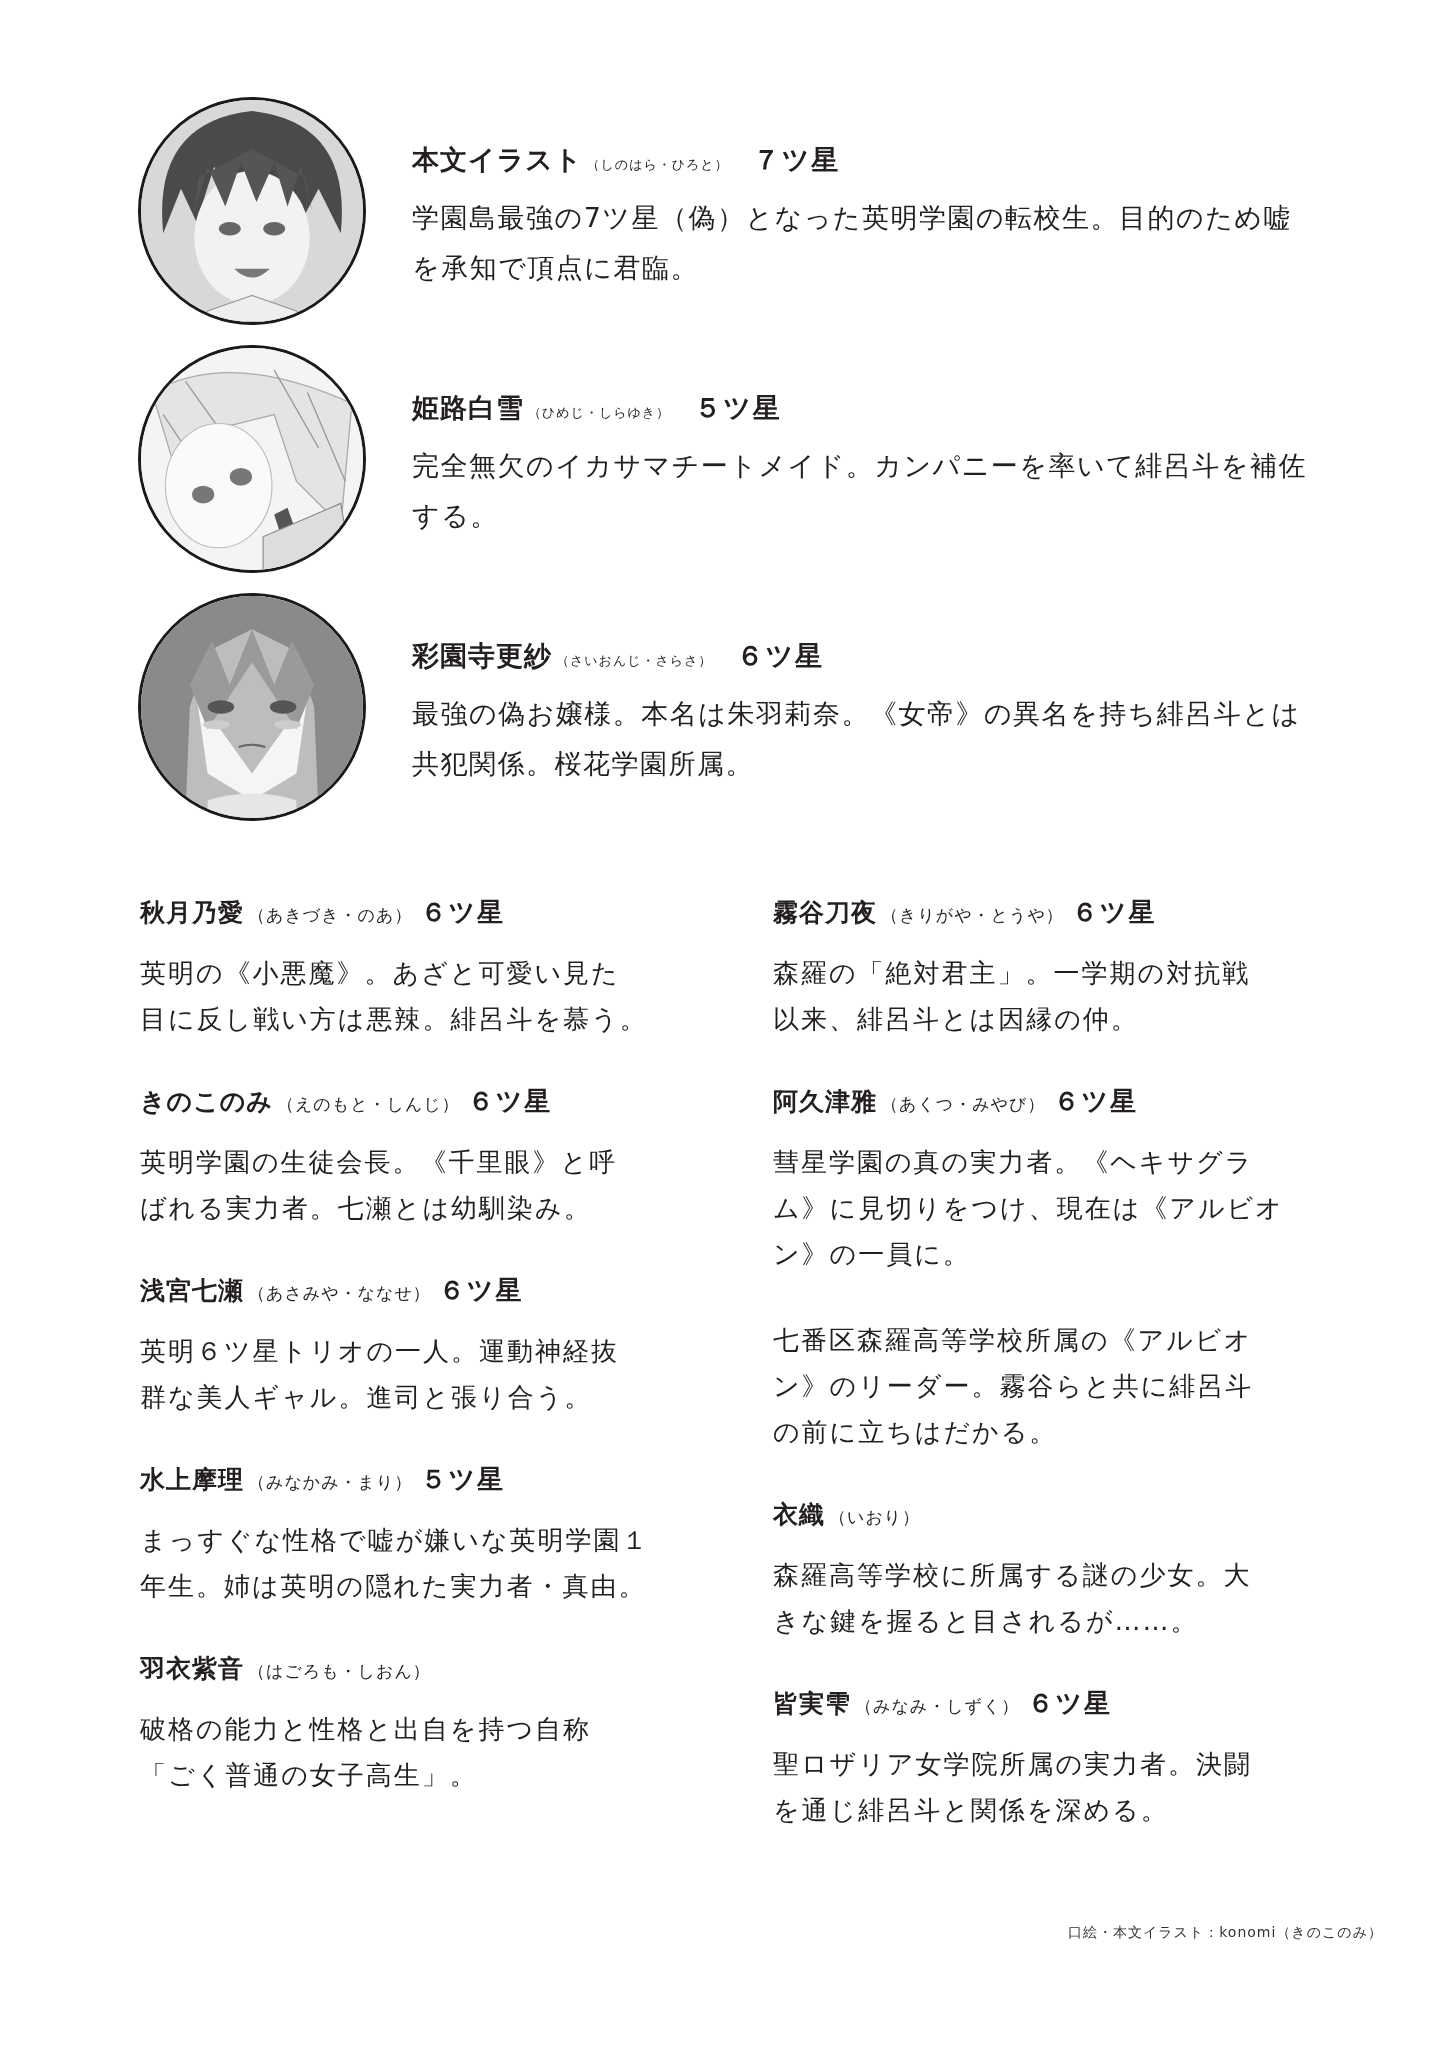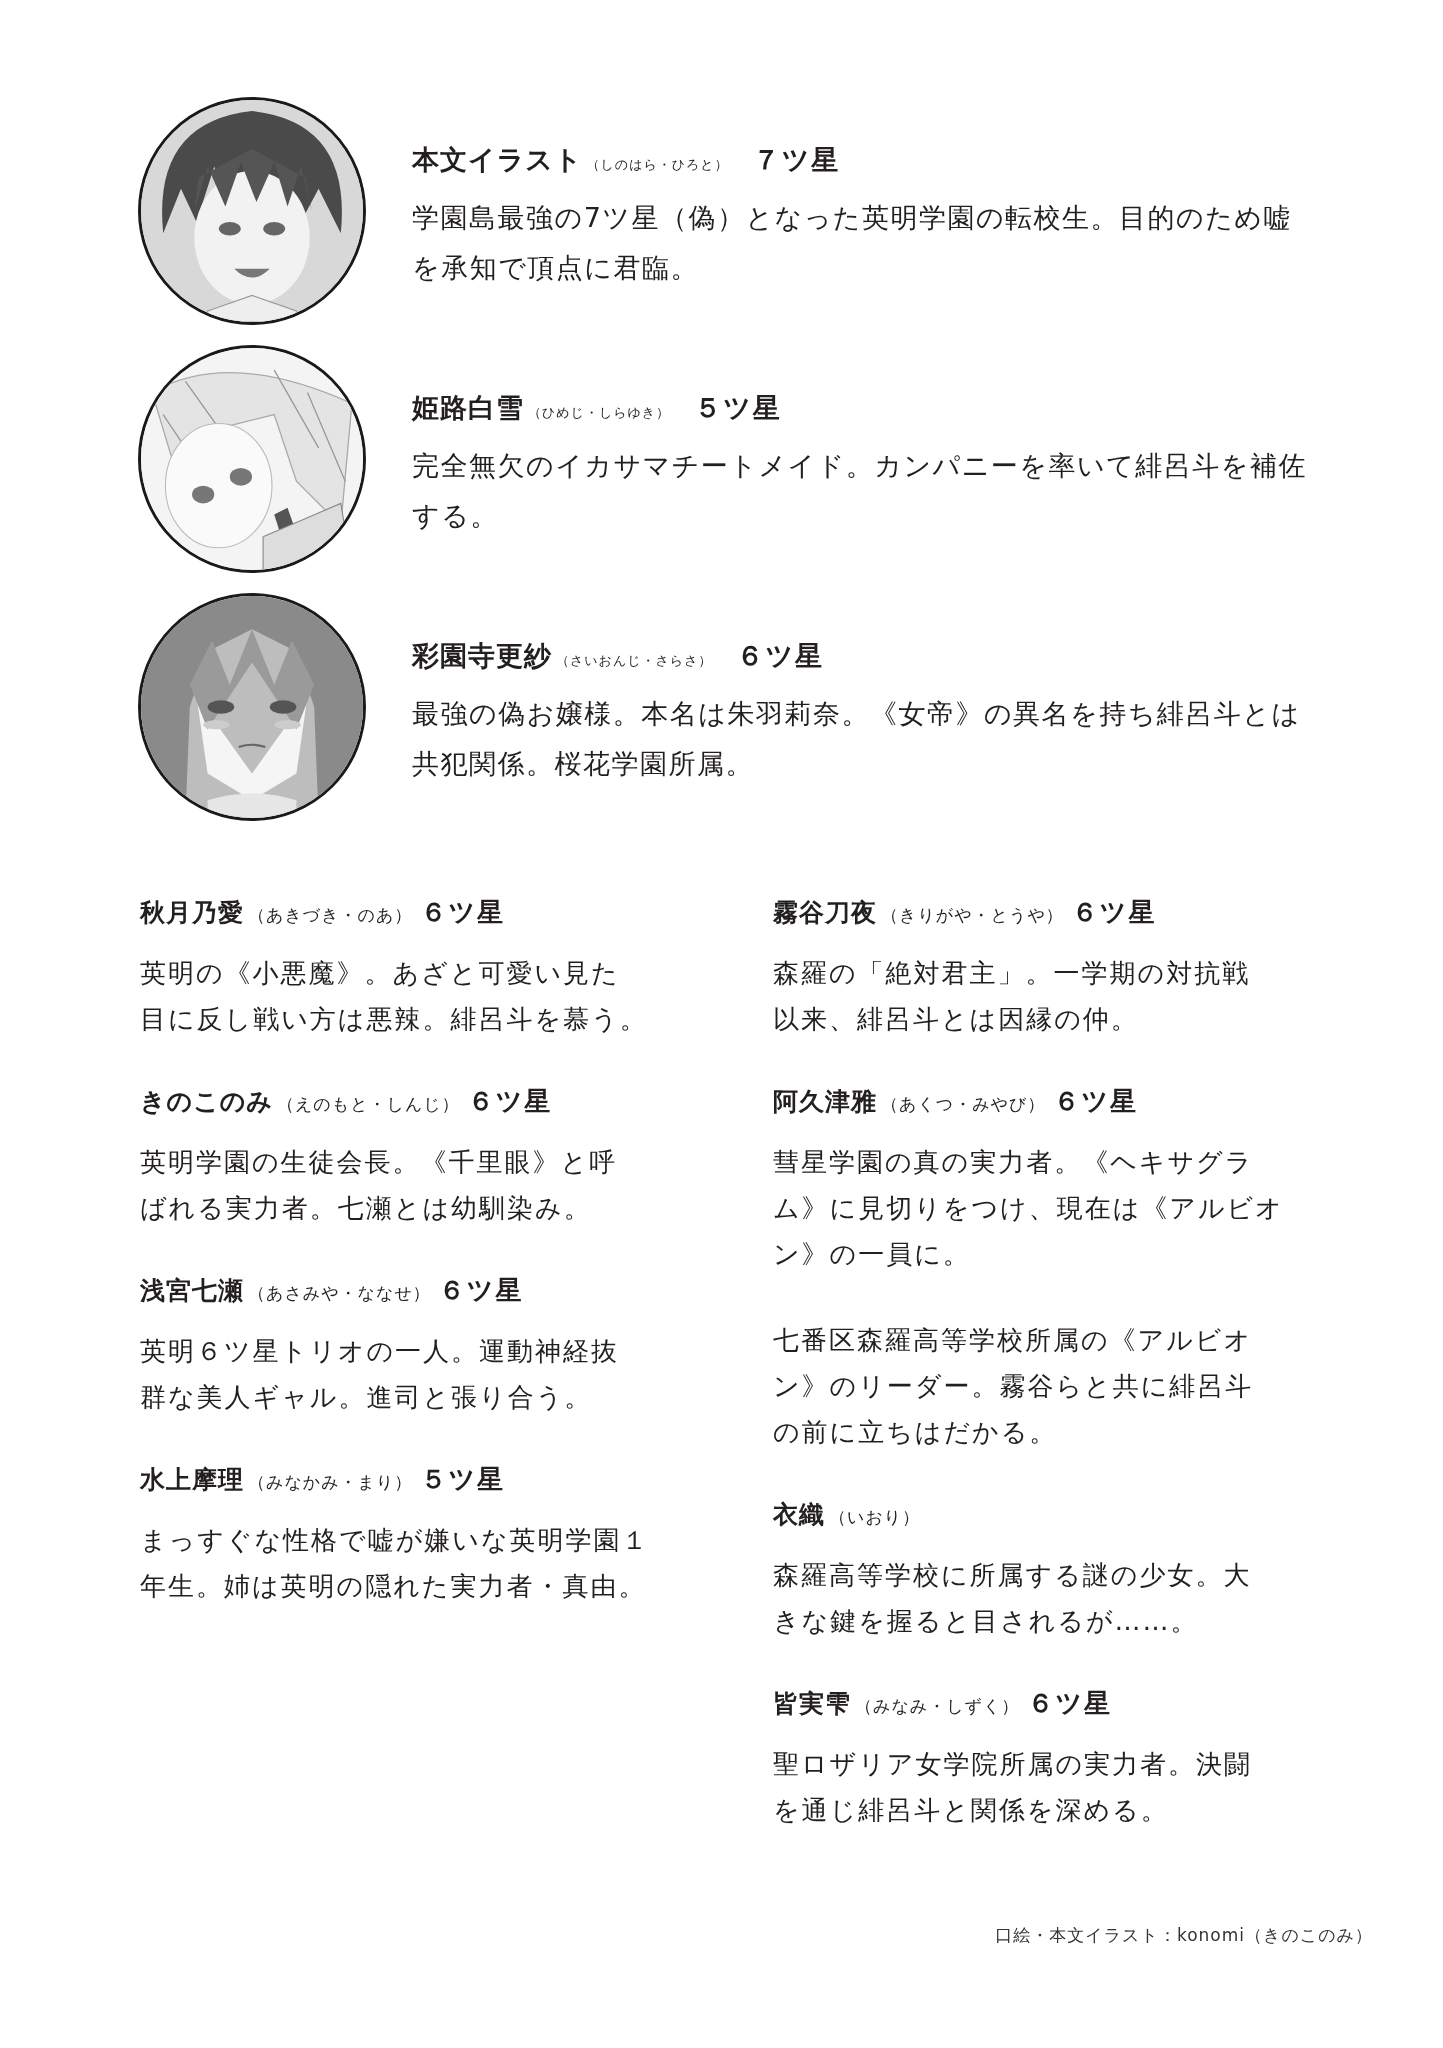--- a/index.html
+++ b/index.html
@@ -23,21 +23,21 @@
   .feature .desc { font-size:27px; line-height:50px; margin-top:8px; letter-spacing:1.5px; }
   .col { position:absolute; top:893px; width:560px; }
   .col.left { left:140px; }
   .col.right { left:773px; }
   .entry { margin-bottom:40px; }
   .entry .head { font-size:25px; line-height:38px; white-space:nowrap; }
   .entry .reading { font-size:17px; }
   .entry .rank { font-size:26px; margin-left:8px; }
   .entry .desc { font-size:26px; line-height:46px; letter-spacing:2px; margin-top:16px; white-space:pre-line; }
   .credit {
-    position:absolute; right:70px; top:1924px; font-size:17px; color:#333;
+    position:absolute; right:60px; top:1924px; font-size:14px; color:#333;
     letter-spacing:1px;
   }
 </style>
 </head>
 <body>
 
 <div class="portrait" style="top:97px">
   <svg viewBox="0 0 100 100">
     <rect width="100" height="100" fill="#d8d8d8"></rect>
     <path d="M10 60 Q5 10 50 5 Q95 10 90 60 L80 40 L72 55 L65 30 L55 50 L48 28 L40 52 L33 30 L25 55 L18 40 Z" fill="#4a4a4a"></path>
@@ -109,20 +109,25 @@
   <div class="entry">
     <div class="head"><span class="name">浅宮七瀬</span><span class="reading">（あさみや・ななせ）</span><span class="rank">６ツ星</span></div>
     <div class="desc">英明６ツ星トリオの一人。運動神経抜
 群な美人ギャル。進司と張り合う。</div>
   </div>
   <div class="entry">
     <div class="head"><span class="name">水上摩理</span><span class="reading">（みなかみ・まり）</span><span class="rank">５ツ星</span></div>
     <div class="desc">まっすぐな性格で嘘が嫌いな英明学園１
 年生。姉は英明の隠れた実力者・真由。</div>
   </div>
+  <div class="entry">
+    <div class="head"><span class="name">羽衣紫音</span><span class="reading">（はごろも・しおん）</span><span class="rank"></span></div>
+    <div class="desc">破格の能力と性格と出自を持つ自称
+「ごく普通の女子高生」。</div>
+  </div>
 </div>
 
 <div class="col right">
   <div class="entry">
     <div class="head"><span class="name">霧谷刀夜</span><span class="reading">（きりがや・とうや）</span><span class="rank">６ツ星</span></div>
     <div class="desc">森羅の「絶対君主」。一学期の対抗戦
 以来、緋呂斗とは因縁の仲。</div>
   </div>
   <div class="entry">
     <div class="head"><span class="name">阿久津雅</span><span class="reading">（あくつ・みやび）</span><span class="rank">６ツ星</span></div>

